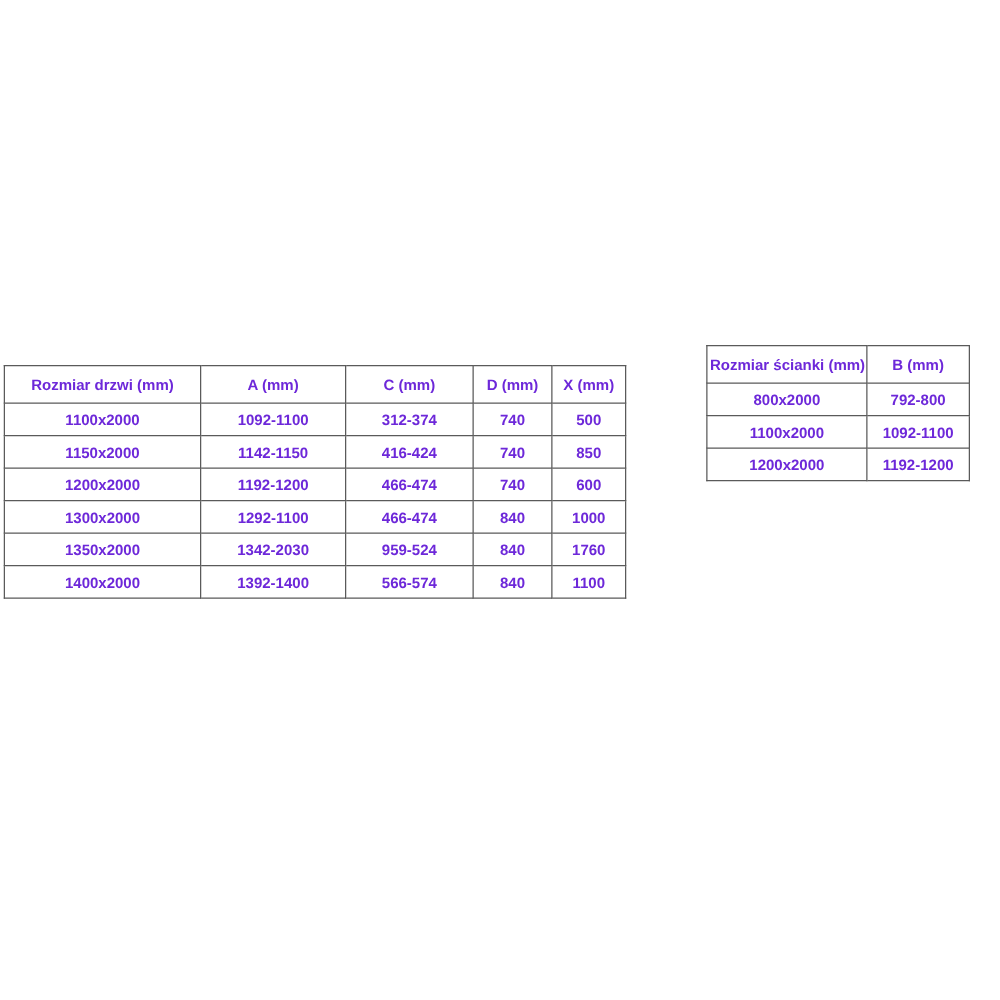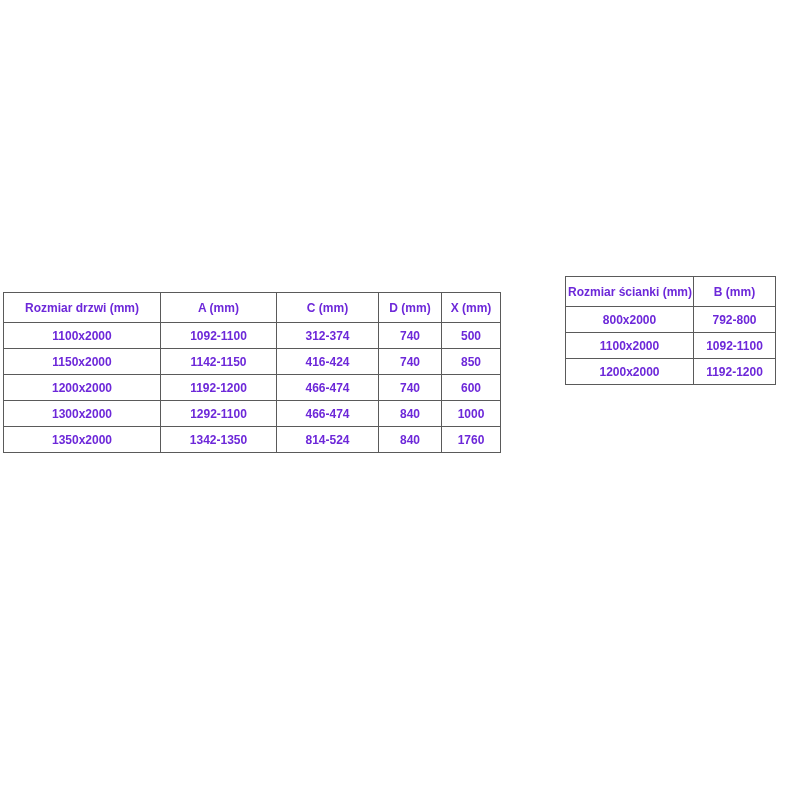--- a/index.html
+++ b/index.html
@@ -96,24 +96,31 @@
         </tr>
         <tr>
           <td>1300x2000</td>
           <td>1292-1100</td>
           <td>466-474</td>
           <td>840</td>
           <td>1000</td>
         </tr>
         <tr>
           <td>1350x2000</td>
-          <td>1342-1350</td>
-          <td>814-524</td>
+          <td>1342-2030</td>
+          <td>959-524</td>
           <td>840</td>
           <td>1760</td>
+        </tr>
+        <tr>
+          <td>1400x2000</td>
+          <td>1392-1400</td>
+          <td>566-574</td>
+          <td>840</td>
+          <td>1100</td>
         </tr>
       </tbody>
     </table>
   <table class="spec-table t-right">
       <colgroup>
         <col>
         <col>
       </colgroup>
       <thead>
         <tr>

